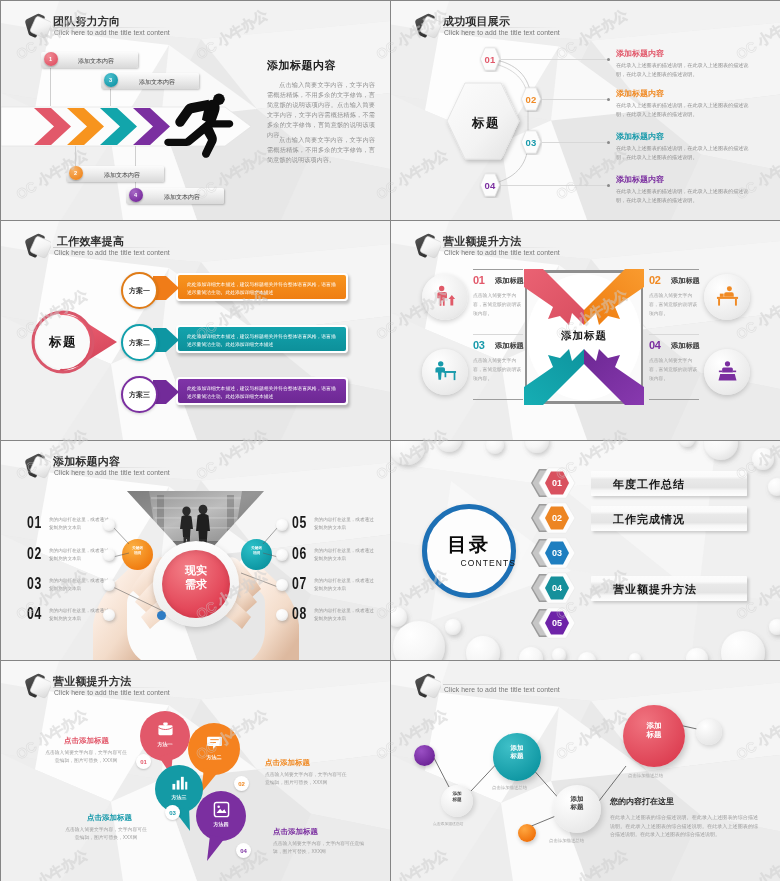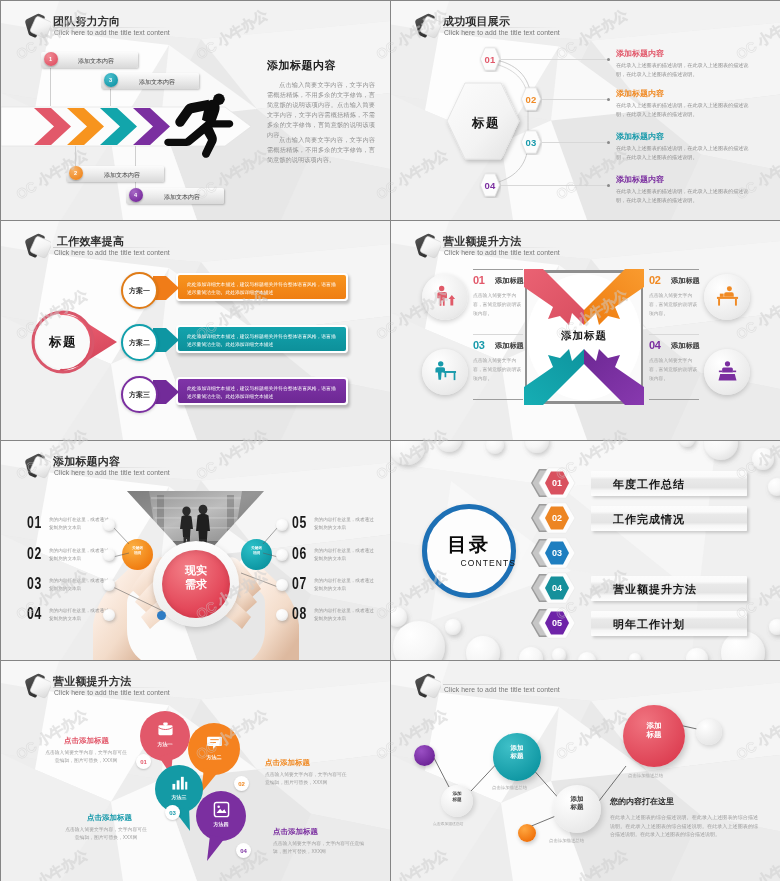--- a/index.html
+++ b/index.html
@@ -763,23 +763,20 @@
   <div style="position:absolute;left:154px;top:166px;width:24px;height:32px;display:flex;align-items:center;justify-content:center;font-size:9px;font-weight:700;color:#fff;">05</div>
 
   <div class="s6-bar" style="left:200px;top:65px;width:156px;">
         <span>工作完成情况</span>
       </div>
   <div class="s6-bar" style="left:200px;top:30px;width:156px;">
         <span>年度工作总结</span>
       </div>
   <div class="s6-bar" style="left:200px;top:135px;width:156px;">
         <span>营业额提升方法</span>
-      </div>
-  <div class="s6-bar" style="left:200px;top:170px;width:156px;">
-        <span>明年工作计划</span>
       </div>
 </div>
 
 <div class="slide">
   <svg class="poly" viewBox="0 0 389 219" preserveAspectRatio="none">
     <rect width="389" height="219" fill="#e9e9e9"></rect>
     <polygon points="0,0 389,0 389,20.0 200,38.0 0,22.0" fill="#f2f2f2"></polygon>
     <polygon points="0,22.0 200,38.0 160,118.0 0,92.0" fill="#eeeeee"></polygon>
     <polygon points="200,38.0 389,20.0 389,92.0 256,108.0" fill="#f5f5f5"></polygon>
     <polygon points="160,118.0 256,108.0 389,92.0 389,219 196,219" fill="#e7e7e7"></polygon>

